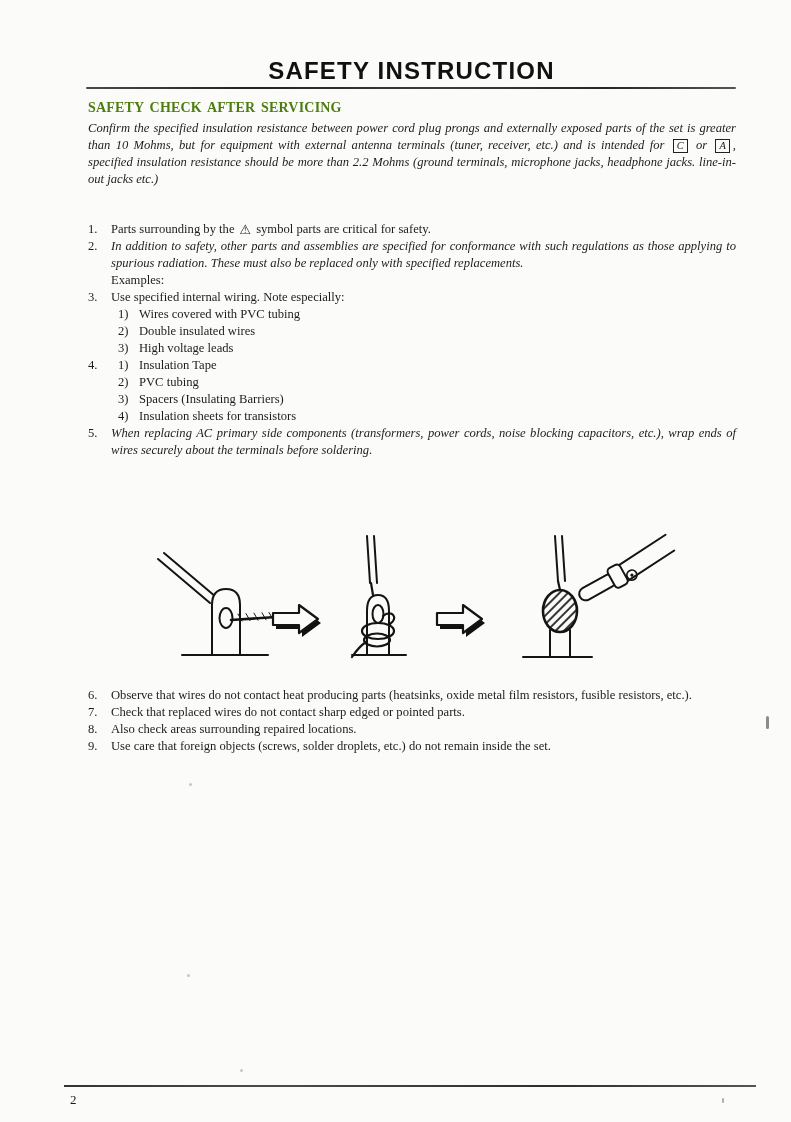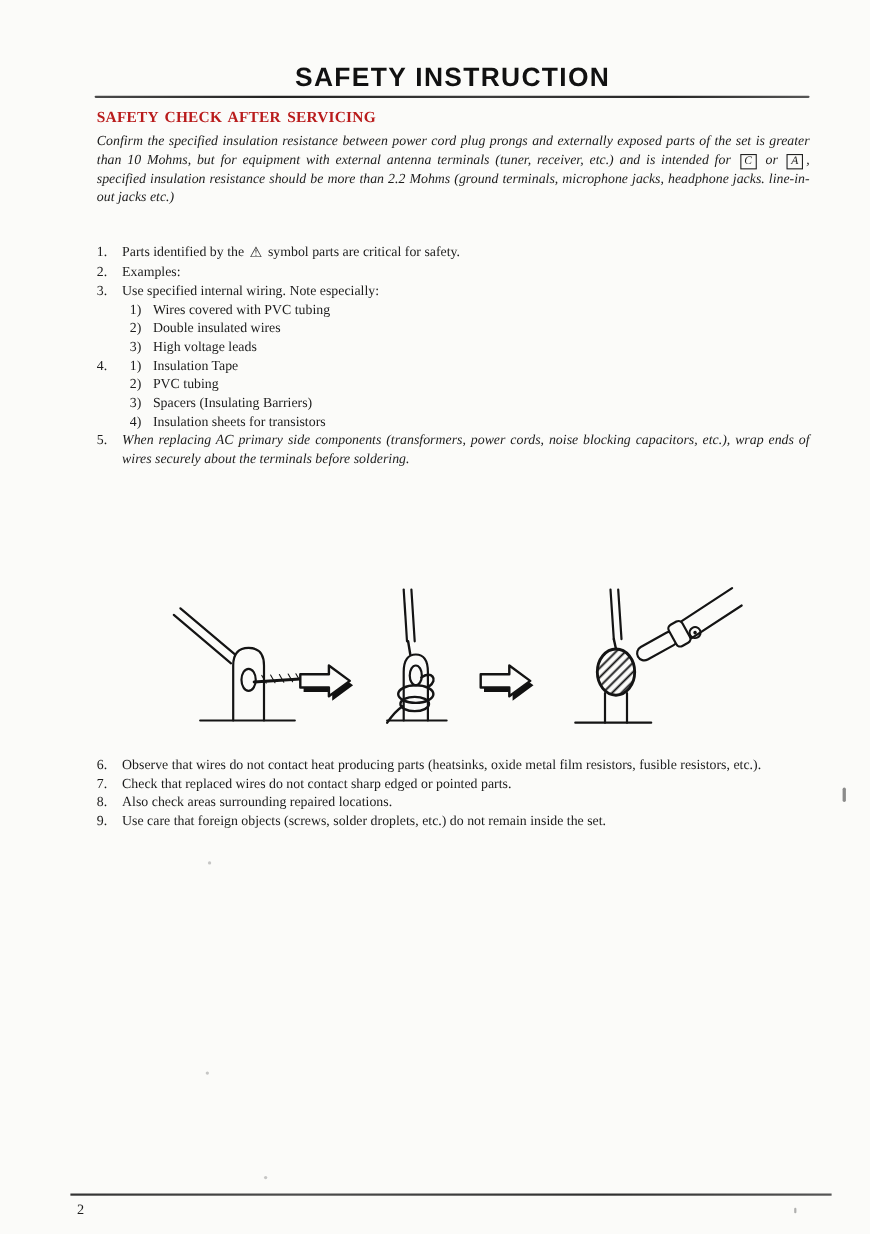--- a/index.html
+++ b/index.html
@@ -27,21 +27,21 @@
   }
 
   
   .sec{position:absolute;left:88px;width:648px;}
   #sec-safety-check{top:100px;}
   #sec-precautions{top:221px;}
   #sec-items-6-9{top:687px;}
 
   h2{
     margin:0 0 4px 0;
-    font-size:14px;font-weight:700;letter-spacing:.2px;word-spacing:2px;color:#b91c1c;
+    font-size:14px;font-weight:700;letter-spacing:.2px;word-spacing:2px;color:#4d7c0f;
   }
   .body-text,.line,.li,.sub{font-size:12.6px;line-height:17px;}
   .just{text-align:justify;font-style:italic;}
   p{margin:0;}
 
   .boxed{
     display:inline-block;border:1.3px solid #222;
     font-size:10.5px;line-height:11px;padding:0 3px 1px 3px;margin:0 3px;
     vertical-align:0;
   }
@@ -97,27 +97,28 @@
       <span class="boxed">C</span>
       <span>or</span>
       <span class="boxed">A</span><span>, specified insulation resistance should be more than 2.2 Mohms (ground terminals, microphone jacks, headphone jacks. line-in-out jacks etc.)</span></p>
   </section>
 
   <section class="sec" id="sec-precautions">
 
     <div class="li">
       <span class="num">1.</span>
       <div class="li-body">
-        <div class="line"><span>Parts identified by the</span><span class="warn">⚠</span><span>symbol parts are critical for safety.</span></div>
+        <div class="line"><span>Parts surrounding by the</span><span class="warn">⚠</span><span>symbol parts are critical for safety.</span></div>
       </div>
     </div>
 
     <div class="li">
       <span class="num">2.</span>
       <div class="li-body">
+        <p class="just">In addition to safety, other parts and assemblies are specified for conformance with such regulations as those applying to spurious radiation. These must also be replaced only with specified replacements.</p>
         <div class="examples">
           <span class="ex-label">Examples:</span>
         </div>
       </div>
     </div>
 
     <div class="li">
       <span class="num">3.</span>
       <div class="li-body">
         <div class="line">Use specified internal wiring. Note especially:</div>

